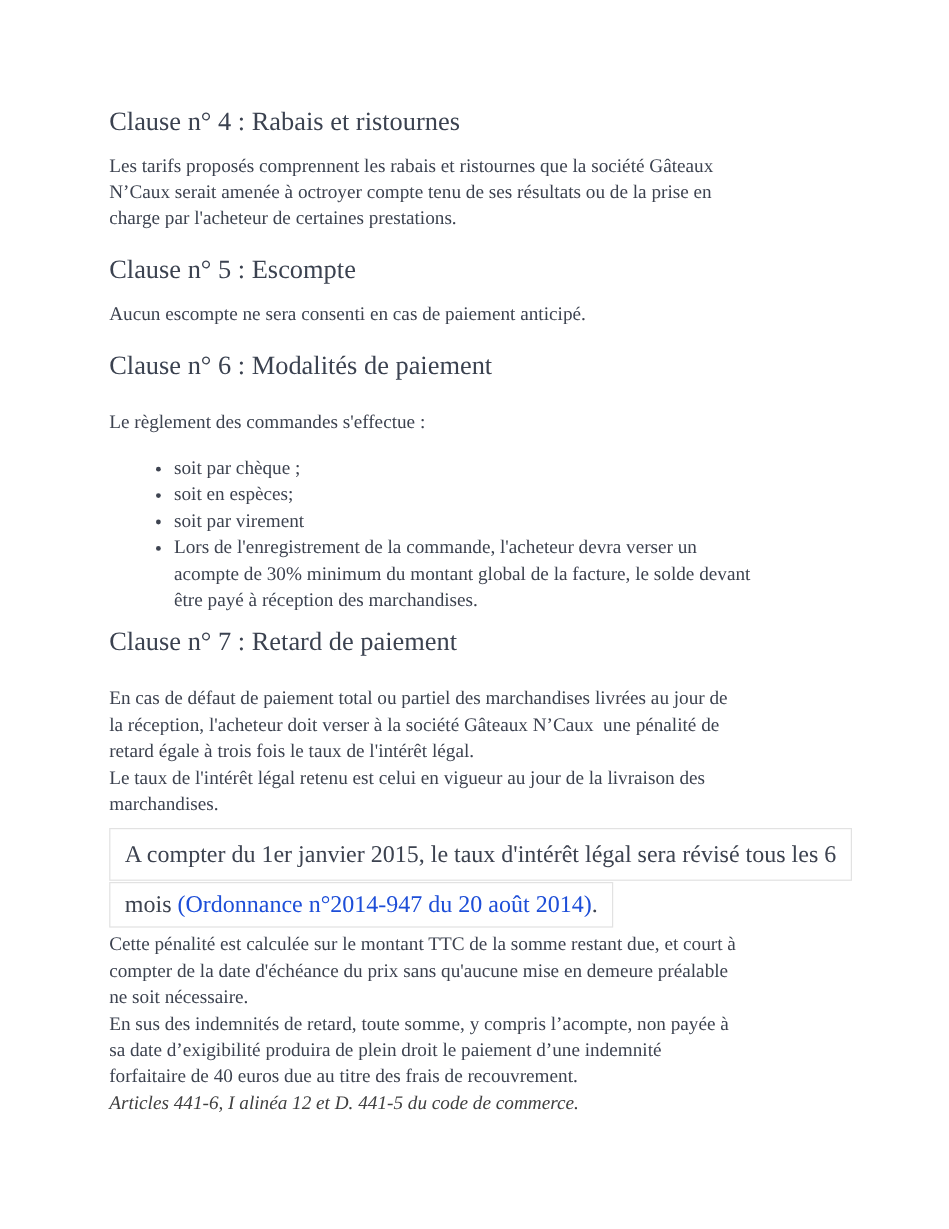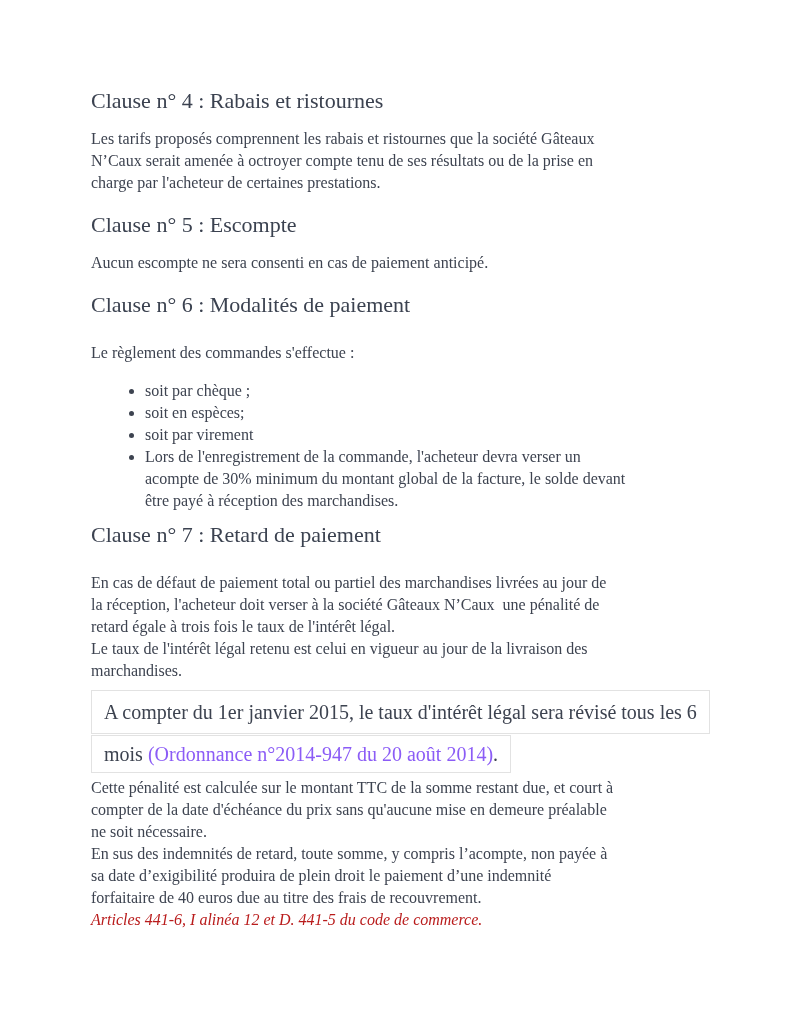--- a/index.html
+++ b/index.html
@@ -64,28 +64,28 @@
   }
   .note-box.line1 {
     margin-top: 8px;
     padding: 10px 12px;
   }
   .note-box.line2 {
     margin-top: 1px;
     padding: 7px 12px;
   }
   .muted-ref {
-    color: #8b5cf6;
+    color: #1d4ed8;
     text-decoration: none;
   }
   .legal-citation {
     font-size: 16px;
     line-height: 22px;
     font-style: italic;
-    color: #b91c1c;
+    color: #404040;
     margin: 0;
   }
 </style>
 </head>
 <body>
 
 <div class="page">
   <div class="content">
 
     <h2 class="clause-title">Clause n° 4 : Rabais et ristournes</h2>

